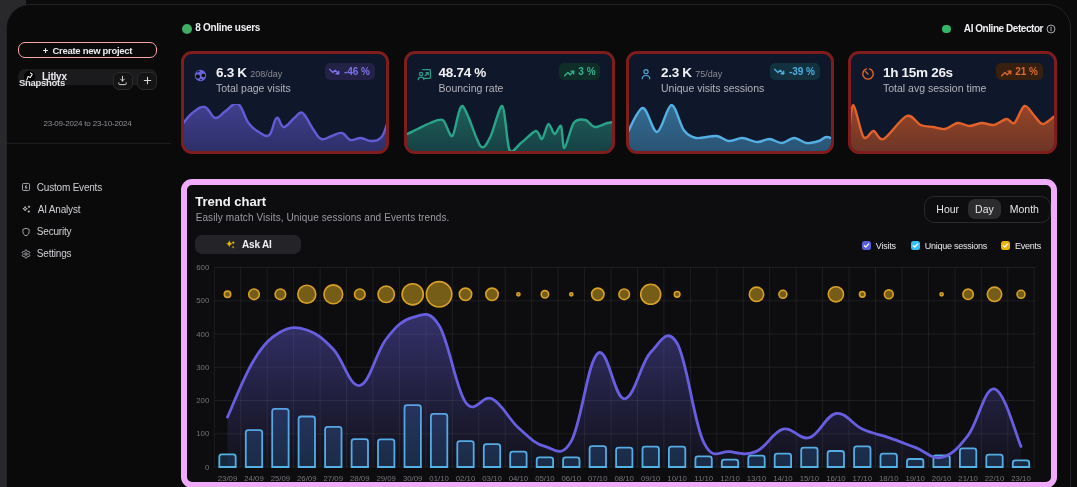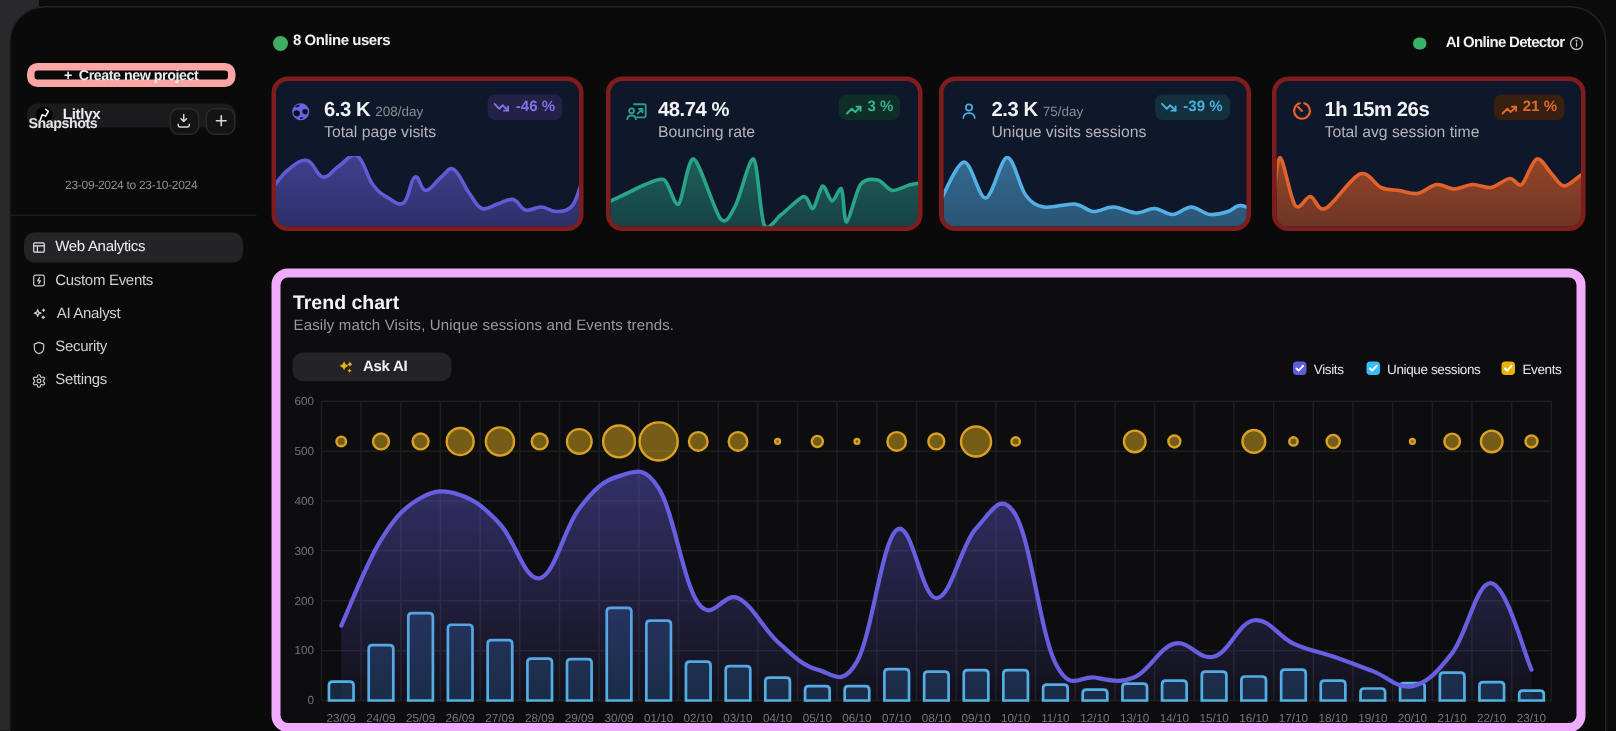--- a/index.html
+++ b/index.html
@@ -6,21 +6,21 @@
   font-family:"Liberation Sans", sans-serif; -webkit-font-smoothing:antialiased; }
 #corner { position:absolute; left:0; top:0; width:26px; height:26px; background:#29292b; }
 #strip { position:absolute; left:0; top:0; width:6px; height:487px; background:#29292b; }
 #app { position:absolute; left:6px; top:4px; width:1065px; height:600px;
   background:#0a0a0b; border:1px solid #232327; border-radius:24px; }
 .abs { position:absolute; }
 
 .sel { position:absolute; left:10.9px; width:139px; height:16px; background:#1b1b1d;
   border-radius:7px; display:flex; align-items:center;margin-top:48px; }
 .selbtn { position:absolute; left:10.9px; width:139px; background:transparent;
-  border:5px solid #fca5a5; border-radius:7px; display:flex; align-items:center; justify-content:center; }
+  border:1px solid #fca5a5; border-radius:7px; display:flex; align-items:center; justify-content:center; }
 .logo { width:11px; height:11px; border-radius:50%; background:#000; display:flex;
   align-items:center; justify-content:center; margin-left:6px; flex:none; }
 .mitem { position:absolute; left:8.8px; width:146.6px; height:20px; border-radius:7px;
   display:flex; align-items:center; padding-left:5px; color:#cfcfd5; font-size:10px; letter-spacing:-0.2px; }
 .mitem svg { margin-right:6px; flex:none; }
 .iconbtn { position:absolute; width:20px; height:18.5px; border:1px solid #2a2a2d; border-radius:6px;
   display:flex; align-items:center; justify-content:center; background:#141415; }
 
 .card { position:absolute; top:45.5px; height:103px; background:#0f172a;
   border:3px solid #7f1d1d; border-radius:11px; overflow:hidden; }
@@ -68,24 +68,20 @@
         <path d="M4 17v2a2 2 0 0 0 2 2h12a2 2 0 0 0 2-2v-2"></path>
       </svg>
     </div>
   <div class="iconbtn" style="left:130.2px;top:66.7px;">
       <svg width="11" height="11" viewBox="0 0 24 24" fill="none" stroke="#d8d8dc" stroke-width="2.4" stroke-linecap="round">
         <path d="M12 5v14M5 12h14"></path>
       </svg>
     </div>
   <div class="abs" style="left:0;top:113.8px;width:161px;text-align:center;font-size:8px;color:#8e8e94;letter-spacing:-0.2px;">23-09-2024 to 23-10-2024</div>
   <div class="abs" style="left:0;top:138px;width:164px;border-top:1px solid #1d1d20;"></div>
-  <div class="mitem" style="top:149.8px;background:#242427;color:#eeeef2;"><svg width="10" height="10" viewBox="0 0 24 24" fill="none" stroke="#e4e4e8" stroke-width="1.9">
-        <rect x="3.5" y="4.5" width="17" height="15" rx="2"></rect>
-        <path d="M3.5 9.5h17M9.5 9.5V19.5"></path>
-      </svg>Web Analytics</div>
   <div class="mitem" style="top:172px;"><svg width="10" height="10" viewBox="0 0 24 24" fill="none" stroke="#c9c9cf" stroke-width="1.9" stroke-linejoin="round">
         <rect x="3.5" y="3.5" width="17" height="17" rx="3"></rect>
         <path d="M13.2 7l-3.4 5.5h4.6l-3.4 5" stroke-width="2.1"></path>
       </svg>Custom Events</div>
   <div class="mitem" style="top:194.2px;"><svg width="11" height="11" viewBox="0 0 24 24" fill="none" stroke="#c9c9cf" stroke-width="1.9" stroke-linejoin="round">
         <path d="M9 5.5L10.3 9 13.8 10.3 10.3 11.6 9 15.1 7.7 11.6 4.2 10.3 7.7 9z"></path>
         <path d="M17.5 4.5v3.2M15.9 6.1h3.2" stroke-linecap="round"></path>
         <path d="M17 14.8v3.2M15.4 16.4h3.2" stroke-linecap="round"></path>
       </svg>AI Analyst</div>
   <div class="mitem" style="top:216.6px;"><svg width="10" height="10" viewBox="0 0 24 24" fill="none" stroke="#c9c9cf" stroke-width="1.9" stroke-linejoin="round">
@@ -200,20 +196,25 @@
           </linearGradient>
         </defs>
         <path d="M-2.1,32.0C-1.4,27.0,-0.0,0.8,2.3,1.0C4.6,1.2,9.3,28.8,12.5,33.0C15.8,37.2,19.4,26.7,22.6,27.0C25.8,27.3,27.3,37.4,32.6,35.0C37.9,32.6,49.7,14.2,55.6,12.0C61.5,9.8,65.4,19.2,69.6,21.0C73.8,22.8,78.0,22.4,81.9,23.0C85.8,23.6,90.1,25.6,94.0,25.0C98.0,24.4,102.7,19.5,106.6,19.0C110.5,18.5,114.7,22.0,118.5,22.0C122.3,22.0,126.7,19.2,130.6,19.0C134.5,18.8,139.0,21.6,143.0,21.0C146.9,20.4,152.2,15.3,155.5,15.0C158.8,14.7,160.6,21.1,163.4,19.0C166.3,16.9,170.3,3.1,173.5,2.0C176.7,0.9,180.6,9.1,183.5,12.0C186.4,14.9,188.5,20.0,191.9,20.0C195.2,20.0,201.3,13.0,204.4,12.0C207.5,11.0,210.0,13.7,211.1,14.0L213,51L-4,51Z" fill="url(#g4)"></path>
         <path d="M-2.1,32.0C-1.4,27.0,-0.0,0.8,2.3,1.0C4.6,1.2,9.3,28.8,12.5,33.0C15.8,37.2,19.4,26.7,22.6,27.0C25.8,27.3,27.3,37.4,32.6,35.0C37.9,32.6,49.7,14.2,55.6,12.0C61.5,9.8,65.4,19.2,69.6,21.0C73.8,22.8,78.0,22.4,81.9,23.0C85.8,23.6,90.1,25.6,94.0,25.0C98.0,24.4,102.7,19.5,106.6,19.0C110.5,18.5,114.7,22.0,118.5,22.0C122.3,22.0,126.7,19.2,130.6,19.0C134.5,18.8,139.0,21.6,143.0,21.0C146.9,20.4,152.2,15.3,155.5,15.0C158.8,14.7,160.6,21.1,163.4,19.0C166.3,16.9,170.3,3.1,173.5,2.0C176.7,0.9,180.6,9.1,183.5,12.0C186.4,14.9,188.5,20.0,191.9,20.0C195.2,20.0,201.3,13.0,204.4,12.0C207.5,11.0,210.0,13.7,211.1,14.0" fill="none" stroke="#e2622b" stroke-width="2.4" stroke-linejoin="round"></path>
       </svg>
   </div>
 
   <div id="trend">
     <div class="abs" style="left:8.3px;top:9px;font-size:13px;font-weight:bold;color:#f4f4f6;">Trend chart</div>
     <div class="abs" style="left:8.7px;top:26.5px;font-size:10px;color:#9a9aa2;letter-spacing:0.1px;">Easily match Visits, Unique sessions and Events trends.</div>
+    <div class="seg">
+        <span>Hour</span>
+        <span class="on">Day</span>
+        <span>Month</span>
+      </div>
     <div class="abs" style="left:8.3px;top:50.2px;width:106px;height:19px;background:#242428;border-radius:7px;display:flex;align-items:center;justify-content:center;">
       <span style="margin-right:6px;display:flex;">
           <svg width="11" height="11" viewBox="0 0 24 24" fill="#e9b308">
             <path d="M9.5 3.5Q10.8 9.2 16.5 10.5 10.8 11.8 9.5 17.5 8.2 11.8 2.5 10.5 8.2 9.2 9.5 3.5z"></path>
             <path d="M18 4.5q.7 3 3.7 3.7-3 .7-3.7 3.7-.7-3-3.7-3.7 3-.7 3.7-3.7z"></path>
             <path d="M17.5 14.5q.6 2.6 3.2 3.2-2.6.6-3.2 3.2-.6-2.6-3.2-3.2 2.6-.6 3.2-3.2z"></path>
           </svg>
         </span>
       <span style="font-size:10px;font-weight:bold;color:#f0f0f4;letter-spacing:-0.2px;">Ask AI</span>
     </div>

